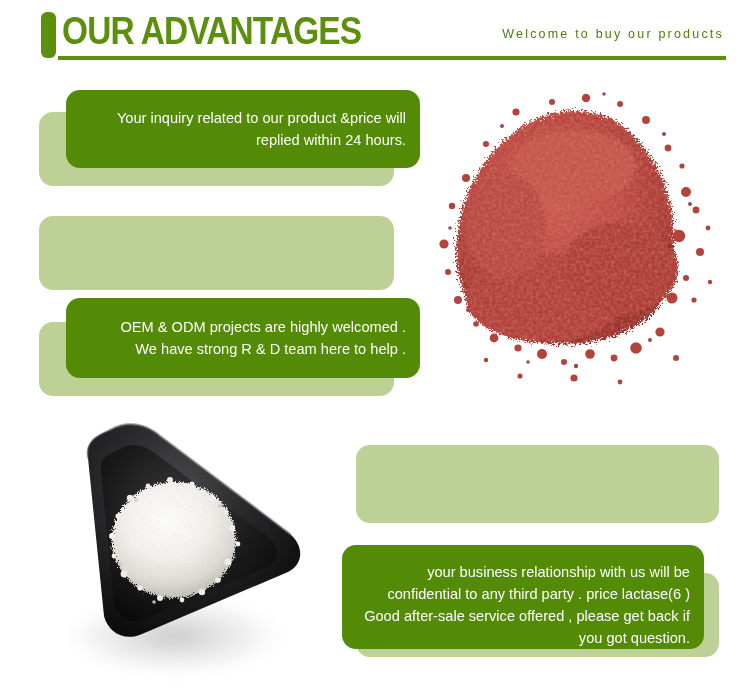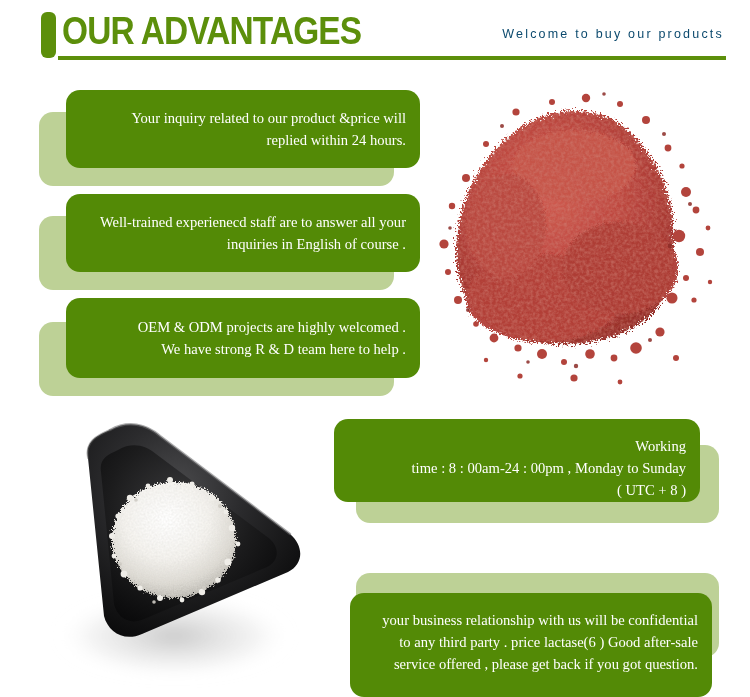--- a/index.html
+++ b/index.html
@@ -46,37 +46,36 @@
     letter-spacing: -1px;
     transform: scaleX(0.88);
     transform-origin: left top;
     white-space: nowrap;
   }
   #tagline {
     position: absolute;
     right: 26px;
     top: 27px;
     font-size: 12.5px;
-    color: #0c4a6e;
+    color: #4d7c0f;
     letter-spacing: 2.2px;
     white-space: nowrap;
   }
   #title-rule {
     position: absolute;
     left: 58px;
     top: 56px;
     width: 668px;
     height: 4px;
     background: #5C8F0B;
   }
 
   
   .card-wrap {
     position: absolute;
-    font-family: Liberation Serif, serif;
   }
   .card-shadow {
     position: absolute;
     background: #BDD196;
     border-radius: 14px;
   }
   .card-main {
     position: absolute;
     background: #538A06;
     border-radius: 14px;
@@ -112,21 +111,21 @@
   #card-3-shadow { left: 0px;  top: 24px; width: 355px; height: 74px; }
   #card-3-main   { left: 27px; top: 0px;  width: 354px; height: 80px; }
 
   
   #card-4-wrap { left: 334px; top: 419px; width: 385px; height: 112px; }
   #card-4-shadow { left: 22px; top: 26px; width: 363px; height: 78px; }
   #card-4-main   { left: 0px;  top: 0px;  width: 366px; height: 83px; }
 
   #card-5-wrap { left: 334px; top: 545px; width: 385px; height: 130px; }
   #card-5-shadow { left: 22px; top: 28px; width: 363px; height: 84px; }
-  #card-5-main   { left: 16px;  top: 0px;  width: 362px; height: 104px; margin-top: 48px; }
+  #card-5-main   { left: 8px;  top: 0px;  width: 362px; height: 104px; }
 
   
   #red-powder-photo {
     position: absolute;
     left: 424px;
     top: 86px;
     width: 306px;
     height: 316px;
     background: #ffffff;
     overflow: hidden;
@@ -159,40 +158,32 @@
 
   <div class="card-wrap" id="card-1-wrap">
     <div class="card-shadow" id="card-1-shadow"></div>
     <div class="card-main" id="card-1-main">
       <div class="card-text">Your inquiry related to our product &amp;price will replied within 24 hours.</div>
     </div>
   </div>
 
   <div class="card-wrap" id="card-2-wrap">
     <div class="card-shadow" id="card-2-shadow"></div>
-    <div class="card-main" id="card-2-main">
-      <div class="card-text">Well-trained experienecd staff are to answer all your  inquiries in English of course .</div>
-    </div>
   </div>
 
   <div class="card-wrap" id="card-3-wrap">
     <div class="card-shadow" id="card-3-shadow"></div>
     <div class="card-main" id="card-3-main">
       <div class="card-text">OEM &amp; ODM projects are highly welcomed .
 We have strong R &amp; D team here to help .</div>
     </div>
   </div>
 
   <div class="card-wrap" id="card-4-wrap">
     <div class="card-shadow" id="card-4-shadow"></div>
-    <div class="card-main" id="card-4-main">
-      <div class="card-text top-aligned">Working
-time : 8 : 00am-24 : 00pm , Monday to Sunday
- ( UTC + 8 )</div>
-    </div>
   </div>
 
   <div class="card-wrap" id="card-5-wrap">
     <div class="card-shadow" id="card-5-shadow"></div>
     <div class="card-main" id="card-5-main">
       <div class="card-text top-aligned">your business relationship with us will be confidential to any third party . price lactase(6 ) Good after-sale service offered , please get back if you got question.</div>
     </div>
   </div>
 
   <div id="red-powder-photo">

